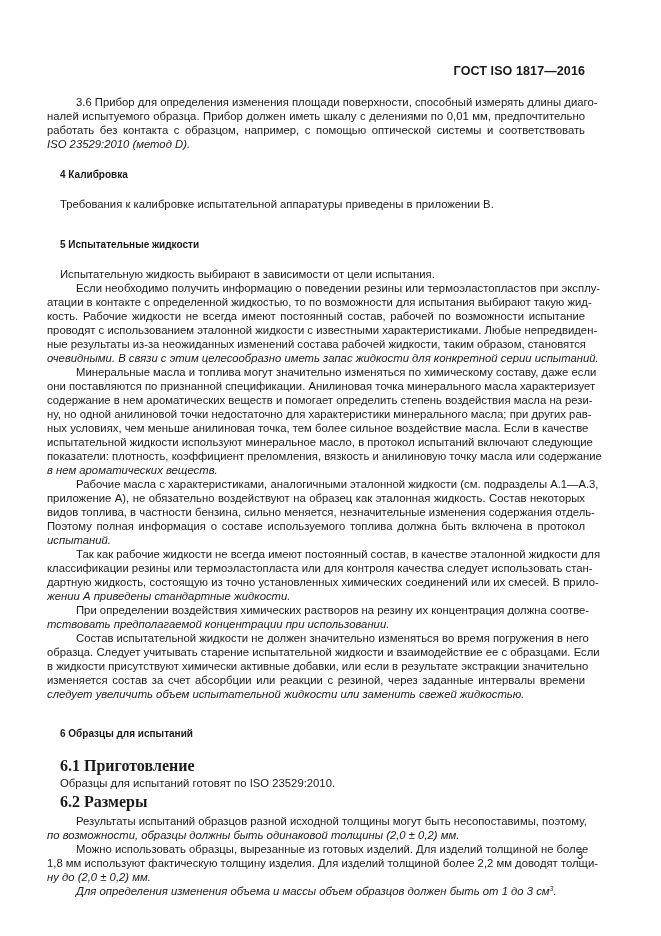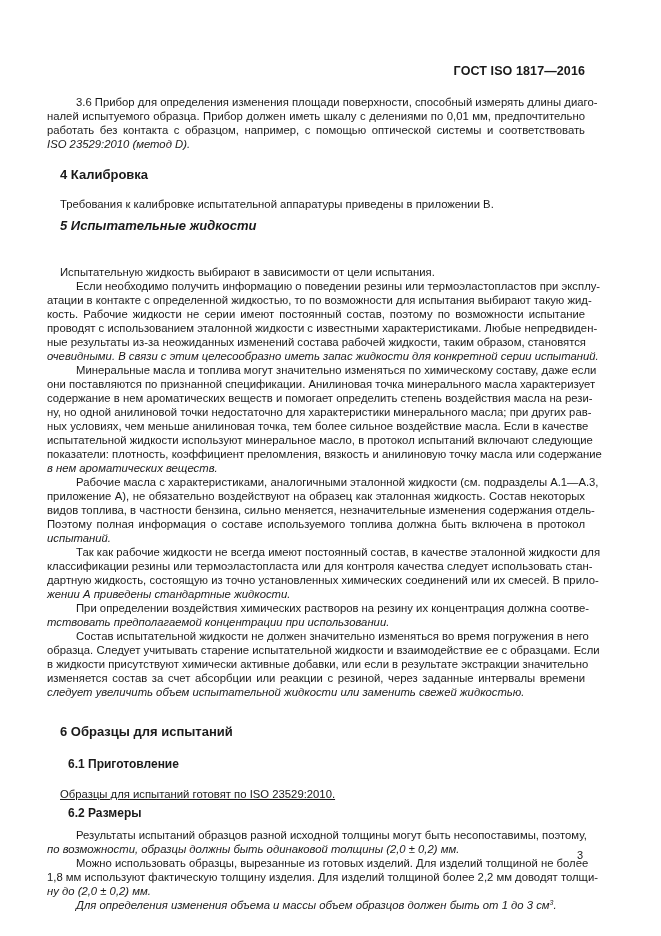--- a/index.html
+++ b/index.html
@@ -5,22 +5,22 @@
   html, body { margin: 0; padding: 0; background: #ffffff; }
   body { width: 661px; height: 936px; position: relative; overflow: hidden;
          font-family: "Liberation Sans", sans-serif; color: #1a1a1a; }
   .page { position: absolute; left: 0; top: 0; width: 661px; height: 682px; }
   .header { position: absolute; top: 64px; right: 76px; font-weight: bold; font-size: 12.5px; letter-spacing: 0.1px; }
   .body { position: absolute; left: 47px; top: 95px; width: 538px; font-size: 11.3px; line-height: 14px; }
   .para { margin: 0; text-align: justify; }
   .para .line { display: block; text-align: justify; text-align-last: justify; white-space: nowrap; }
   .para .line.last { text-align-last: left; font-style: italic; }
   .indent { padding-left: 29px; }
-  .h2 { font-weight: bold; font-size: 13px; margin: 0; padding-left: 13px; }
-  .h3 { font-weight: bold; font-size: 12px; margin: 8px; padding-left: 13px; }
+  .h2 { font-weight: bold; font-size: 10px; margin: 0; padding-left: 13px; }
+  .h3 { font-weight: bold; font-size: 16px; margin: 0; padding-left: 13px; font-family: Liberation Serif, serif; }
   .plain { padding-left: 13px; }
   .pagenum { position: absolute; top: 849px; left: 577px; font-size: 11px; }
   sup { font-size: 7px; vertical-align: 4px; line-height: 0; }
 </style>
 </head>
 <body>
 
 <div class="page">
   <div class="header">ГОСТ ISO 1817—2016</div>
 
@@ -29,27 +29,27 @@
     <div class="para">
       <span class="line indent">3.6  Прибор для определения изменения площади поверхности, способный измерять длины диаго-</span>
       <span class="line">налей испытуемого образца. Прибор должен иметь шкалу с делениями по 0,01 мм, предпочтительно</span>
       <span class="line">работать без контакта с образцом, например, с помощью оптической системы и соответствовать</span>
       <span class="line last">ISO 23529:2010 (метод D).</span>
     </div>
 
     <div class="h2" style="margin-top:17px;">4  Калибровка</div>
     <div class="plain" style="margin-top:15px;">Требования к калибровке испытательной аппаратуры приведены в приложении В.</div>
 
-    <div class="h2" style="margin-top:8px;font-style:italic;">5  Испытательные жидкости</div>
-    <div class="plain" style="margin-top:32px;">Испытательную жидкость выбирают в зависимости от цели испытания.</div>
+    <div class="h2" style="margin-top:27px;">5  Испытательные жидкости</div>
+    <div class="plain" style="margin-top:15px;">Испытательную жидкость выбирают в зависимости от цели испытания.</div>
 
     <div class="para">
       <span class="line indent">Если необходимо получить информацию о поведении резины или термоэластопластов при эксплу-</span>
       <span class="line">атации в контакте с определенной жидкостью, то по возможности для испытания выбирают такую жид-</span>
-      <span class="line">кость. Рабочие жидкости не серии имеют постоянный состав, поэтому по возможности испытание</span>
+      <span class="line">кость. Рабочие жидкости не всегда имеют постоянный состав, рабочей по возможности испытание</span>
       <span class="line">проводят с использованием эталонной жидкости с известными характеристиками. Любые непредвиден-</span>
       <span class="line">ные результаты из-за неожиданных изменений состава рабочей жидкости, таким образом, становятся</span>
       <span class="line last">очевидными. В связи с этим целесообразно иметь запас жидкости для конкретной серии испытаний.</span>
     </div>
 
     <div class="para">
       <span class="line indent">Минеральные масла и топлива могут значительно изменяться по химическому составу, даже если</span>
       <span class="line">они поставляются по признанной спецификации. Анилиновая точка минерального масла характеризует</span>
       <span class="line">содержание в нем ароматических веществ и помогает определить степень воздействия масла на рези-</span>
       <span class="line">ну, но одной анилиновой точки недостаточно для характеристики минерального масла; при других рав-</span>
@@ -82,21 +82,21 @@
     <div class="para">
       <span class="line indent">Состав испытательной жидкости не должен значительно изменяться во время погружения в него</span>
       <span class="line">образца. Следует учитывать старение испытательной жидкости и взаимодействие ее с образцами. Если</span>
       <span class="line">в жидкости присутствуют химически активные добавки, или если в результате экстракции значительно</span>
       <span class="line">изменяется состав за счет абсорбции или реакции с резиной, через заданные интервалы времени</span>
       <span class="line last">следует увеличить объем испытательной жидкости или заменить свежей жидкостью.</span>
     </div>
 
     <div class="h2" style="margin-top:26px;">6  Образцы для испытаний</div>
     <div class="h3" style="margin-top:18px;">6.1  Приготовление</div>
-    <div class="plain" style="margin-top:16px;text-decoration:underline;">Образцы для испытаний готовят по ISO 23529:2010.</div>
+    <div class="plain" style="margin-top:3px;">Образцы для испытаний готовят по ISO 23529:2010.</div>
     <div class="h3" style="margin-top:5px;">6.2  Размеры</div>
 
     <div class="para" style="margin-top:5px;">
       <span class="line indent">Результаты испытаний образцов разной исходной толщины могут быть несопоставимы, поэтому,</span>
       <span class="line last">по возможности, образцы должны быть одинаковой толщины (2,0 ± 0,2) мм.</span>
     </div>
 
     <div class="para">
       <span class="line indent">Можно использовать образцы, вырезанные из готовых изделий. Для изделий толщиной не более</span>
       <span class="line">1,8 мм используют фактическую толщину изделия. Для изделий толщиной более 2,2 мм доводят толщи-</span>

